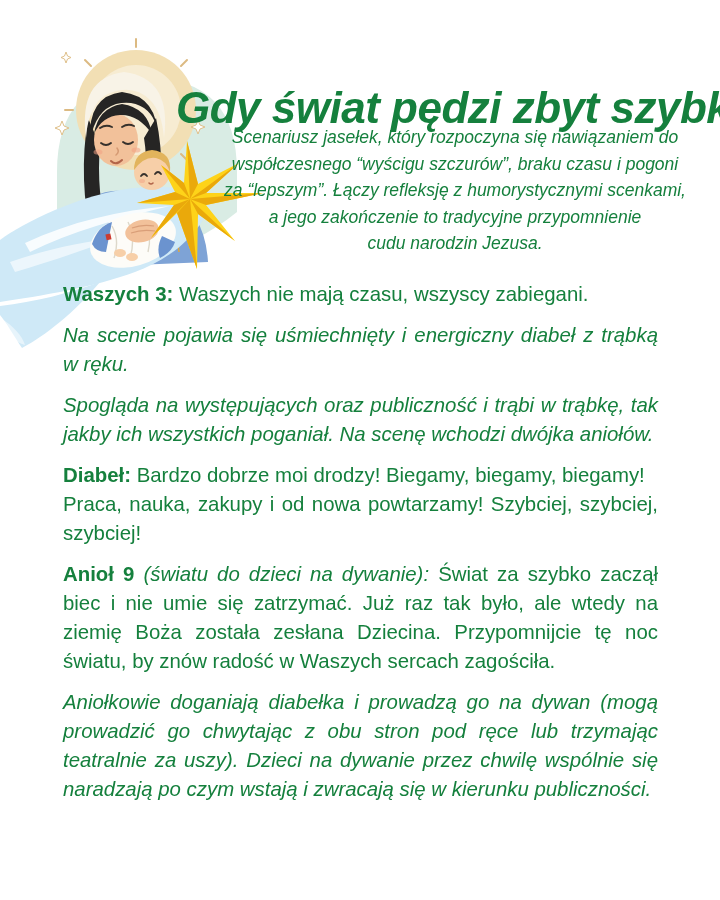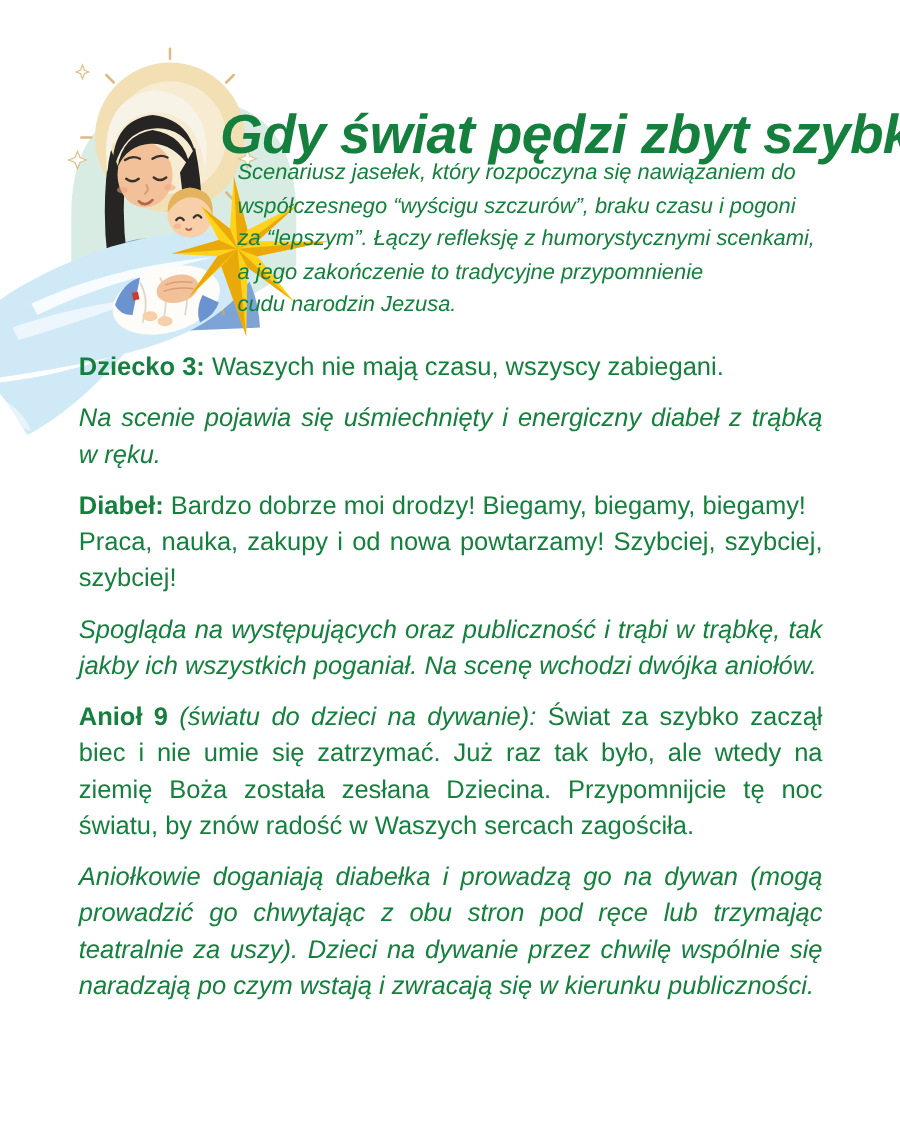--- a/index.html
+++ b/index.html
@@ -18,20 +18,21 @@
     position:absolute;left:176px;top:57px;width:540px;
     font-size:44px;line-height:44px;
     font-weight:bold;font-style:italic;
     letter-spacing:-0.5px;
     white-space:nowrap;
   }
   .doc-subtitle{
     position:absolute;left:190px;top:124px;width:530px;
     font-style:italic;
     font-size:17.5px;line-height:26.5px;
+    text-align:center;
     white-space:pre-line;
   }
   .script-body{
     position:absolute;left:63px;top:280px;width:595px;
     font-size:20.4px;line-height:29px;
     text-align:justify;
   }
   .script-body p{margin:0 0 12px 0;}
   .bold{font-weight:bold;}
   .italic{font-style:italic;margin-top:17px;}
@@ -151,21 +152,21 @@
 
   <h1 class="doc-title">Gdy świat pędzi zbyt szybko...</h1>
 
   <div class="doc-subtitle">Scenariusz jasełek, który rozpoczyna się nawiązaniem do
 współczesnego “wyścigu szczurów”, braku czasu i pogoni
 za “lepszym”. Łączy refleksję z humorystycznymi scenkami,
 a jego zakończenie to tradycyjne przypomnienie
 cudu narodzin Jezusa.</div>
 
   <div class="script-body">
-      <p><span class="bold">Dziecko 3:</span><span class="normal"> Waszych nie mają czasu, wszyscy zabiegani.</span><br></p>
+      <p><span class="bold">Waszych 3:</span><span class="normal"> Waszych nie mają czasu, wszyscy zabiegani.</span><br></p>
       <p><span class="italic">Na scenie pojawia się uśmiechnięty i energiczny diabeł z trąbką w ręku.</span></p>
+      <p><span class="italic">Spogląda na występujących oraz publiczność i trąbi w trąbkę, tak jakby ich wszystkich poganiał. Na scenę wchodzi dwójka aniołów.</span></p>
       <p><span class="bold">Diabeł:</span><span class="normal"> Bardzo dobrze moi drodzy! Biegamy, biegamy, biegamy!</span><br><span class="normal">Praca, nauka, zakupy i od nowa powtarzamy! Szybciej, szybciej, szybciej!</span></p>
-      <p><span class="italic">Spogląda na występujących oraz publiczność i trąbi w trąbkę, tak jakby ich wszystkich poganiał. Na scenę wchodzi dwójka aniołów.</span></p>
       <p><span class="bold">Anioł 9 </span><span class="italic">(światu do dzieci na dywanie): </span><span class="normal">Świat za szybko zaczął biec i nie umie się zatrzymać. Już raz tak było, ale wtedy na ziemię Boża została zesłana Dziecina. Przypomnijcie tę noc światu, by znów radość w Waszych sercach zagościła.</span></p>
       <p><span class="italic">Aniołkowie doganiają diabełka i prowadzą go na dywan (mogą prowadzić go chwytając z obu stron pod ręce lub trzymając teatralnie za uszy). Dzieci na dywanie przez chwilę wspólnie się naradzają po czym wstają i zwracają się w kierunku publiczności.</span></p>
     </div>
 
 </div>
 
 </body></html>

